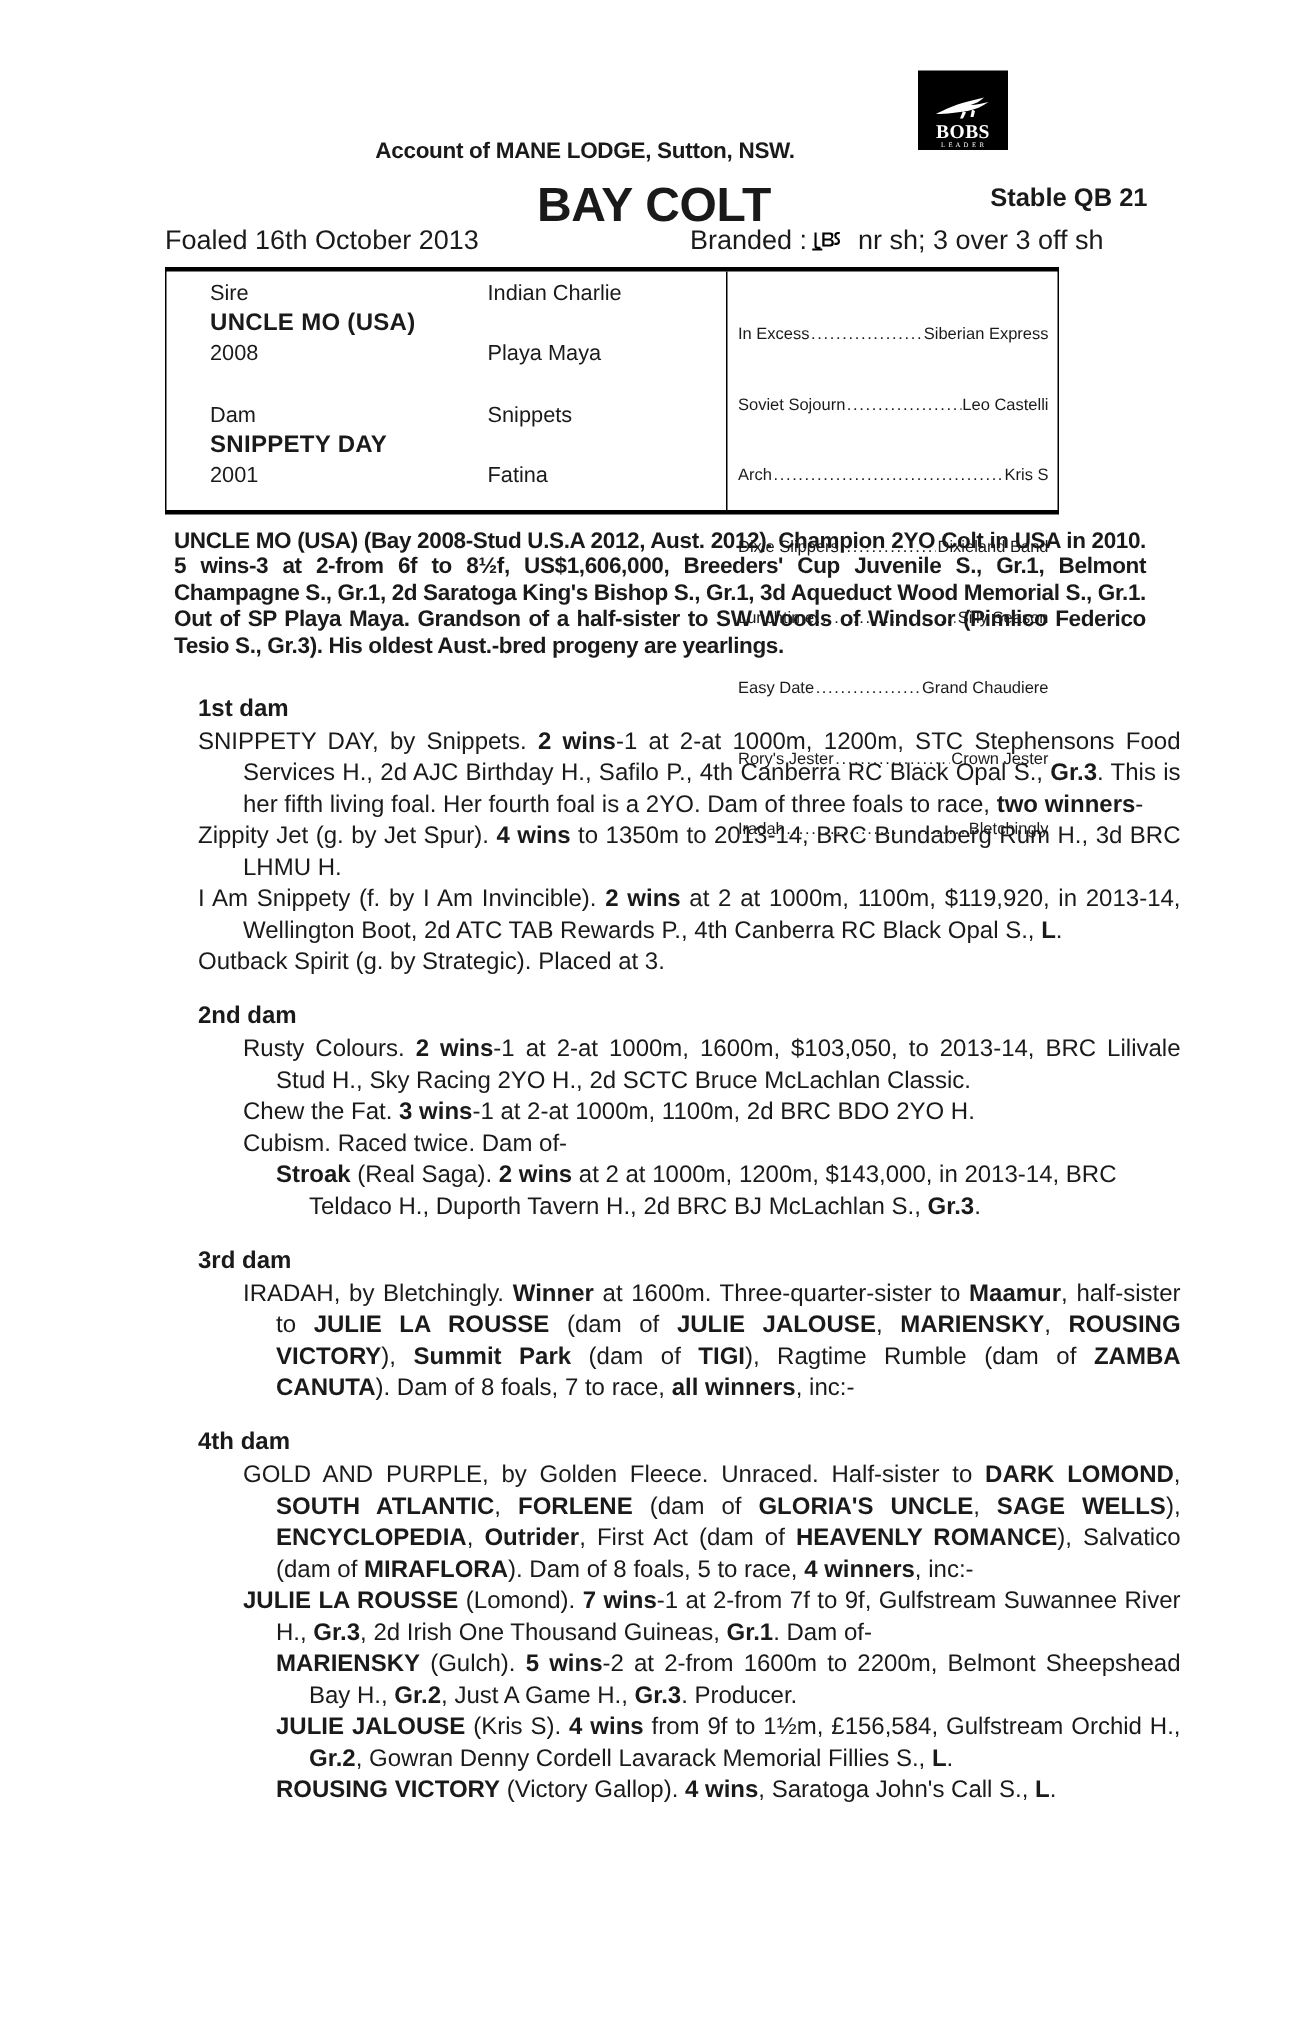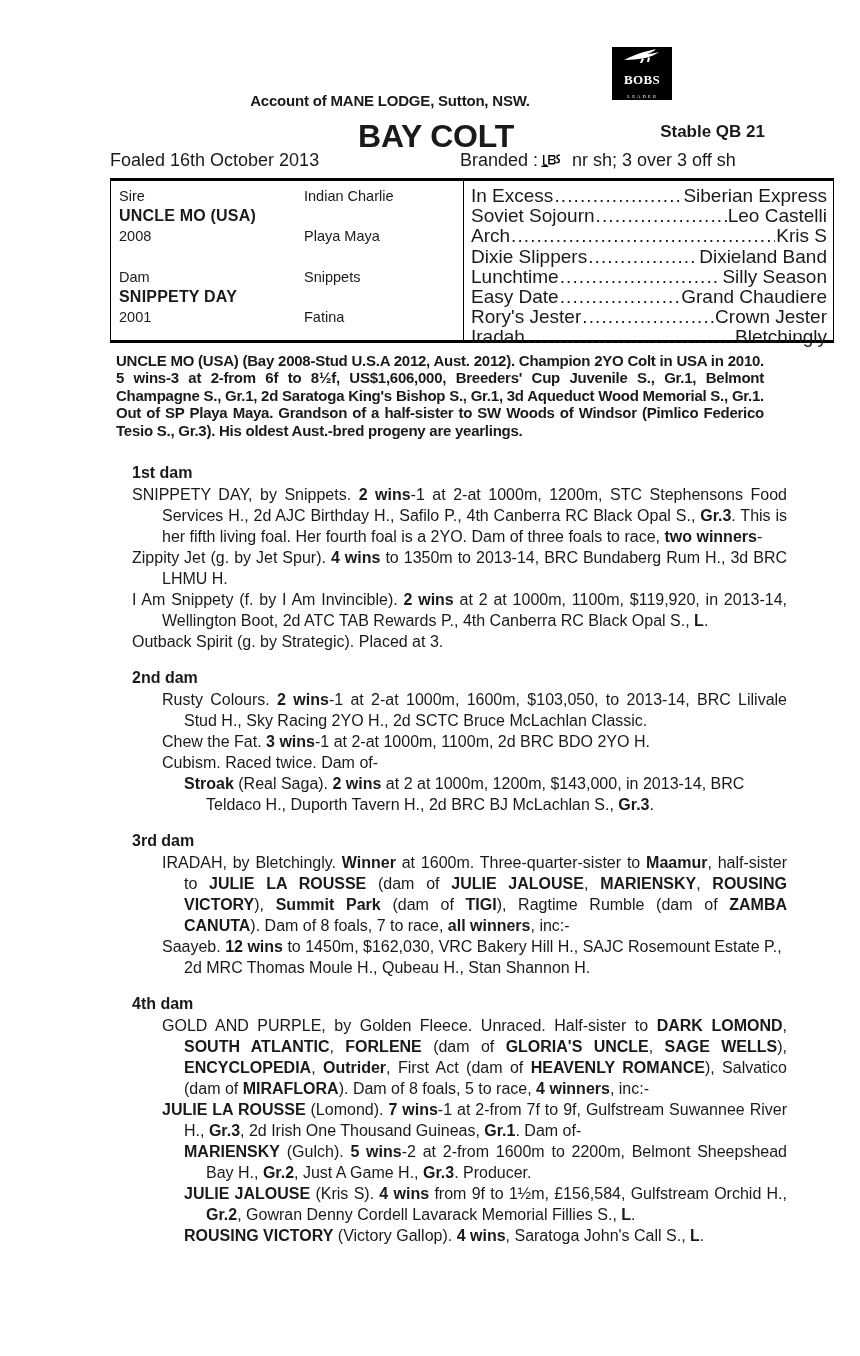--- a/index.html
+++ b/index.html
@@ -22,21 +22,21 @@
 
   
   .logo-box {
     position: absolute;
     left: 612px; top: 47px;
     width: 60px; height: 53px;
     background: #000;
     display: flex;
     flex-direction: column;
     align-items: center;
-    justify-content: space-between;
+    justify-content: flex-end;
   }
   .logo-horse { width: 40px; height: 17px; display:block; }
   .logo-word {
     color: #fff; font-weight: bold;
     font-size: 13px; letter-spacing: 0.3px;
     line-height: 13px; margin-top: 1px;
     font-family: "Liberation Serif", serif;
   }
   .logo-sub {
     color: #fff; font-size: 4.5px;
@@ -88,41 +88,42 @@
     width: 20px; height: 16px;
     vertical-align: -3px;
     margin: 0 2px;
   }
   .brand-desc { position: absolute; left: 462px; top: 0; }
 
   
   .ped {
     position: absolute;
     left: 0; top: 178px;
-    width: 724px; height: 165px;
+    width: 596px; height: 165px;
     border: 1px solid #000;
     border-top-width: 3px;
     border-bottom-width: 3px;
+    padding-left: 21px;
   }
   .ped-inner { position: relative; width: 100%; height: 100%; }
   .ped-divider {
     position: absolute;
     left: 352px; top: 0; bottom: 0;
     width: 1px; background: #000;
   }
   .ped-col1 { position: absolute; left: 8px; top: 5px; width: 180px; }
   .ped-col2 { position: absolute; left: 193px; top: 5px; width: 155px; }
   .ped-col3 { position: absolute; left: 360px; top: 5px; right: 6px; }
   .ped-line { font-size: 14.5px; line-height: 20.2px; white-space: nowrap; }
   .ped-name { font-weight: bold; font-size: 16px; line-height: 20.2px; letter-spacing: 0.2px; }
   .ped-gap { height: 20.2px; }
   .lead-row {
-    font-size: 19px; line-height: 20.2px;
+    font-size: 11px; line-height: 20.2px;
     display: flex; align-items: flex-end;
-    white-space: nowrap; overflow: hidden;
+    white-space: nowrap; overflow: hidden; margin-top: 27px;
   }
   .lead-row .lead-l { flex: none; }
   .lead-row .lead-dots {
     flex: 1 1 auto; min-width: 4px;
     overflow: hidden; white-space: nowrap;
     letter-spacing: 1.1px;
     margin: 0 1px;
   }
   .lead-row .lead-r { flex: none; }
 
@@ -273,21 +274,20 @@
       <div class="dam-block">
         <div class="dam-head">2nd dam</div>
         <div class="ln hang1">Rusty Colours. <b>2 wins</b>-1 at 2-at 1000m, 1600m, $103,050, to 2013-14, BRC Lilivale Stud H., Sky Racing 2YO H., 2d SCTC Bruce McLachlan Classic.</div>
         <div class="ln hang1">Chew the Fat. <b>3 wins</b>-1 at 2-at 1000m, 1100m, 2d BRC BDO 2YO H.</div>
         <div class="ln hang1">Cubism. Raced twice. Dam of-</div>
         <div class="ln hang2 nojust"><b>Stroak</b> (Real Saga). <b>2 wins</b> at 2 at 1000m, 1200m, $143,000, in 2013-14, BRC Teldaco H., Duporth Tavern H., 2d BRC BJ McLachlan S., <b>Gr.3</b>.</div>
       </div>
       <div class="dam-block">
         <div class="dam-head">3rd dam</div>
         <div class="ln hang1">IRADAH, by Bletchingly. <b>Winner</b> at 1600m. Three-quarter-sister to <b>Maamur</b>, half-sister to <b>JULIE LA ROUSSE</b> (dam of <b>JULIE JALOUSE</b>, <b>MARIENSKY</b>, <b>ROUSING VICTORY</b>), <b>Summit Park</b> (dam of <b>TIGI</b>), Ragtime Rumble (dam of <b>ZAMBA CANUTA</b>). Dam of 8 foals, 7 to race, <b>all winners</b>, inc:-</div>
-        <div class="ln hang1 nojust">Saayeb. <b>12 wins</b> to 1450m, $162,030, VRC Bakery Hill H., SAJC Rosemount Estate P., 2d MRC Thomas Moule H., Qubeau H., Stan Shannon H.</div>
       </div>
       <div class="dam-block">
         <div class="dam-head">4th dam</div>
         <div class="ln hang1">GOLD AND PURPLE, by Golden Fleece. Unraced. Half-sister to <b>DARK LOMOND</b>, <b>SOUTH ATLANTIC</b>, <b>FORLENE</b> (dam of <b>GLORIA'S UNCLE</b>, <b>SAGE WELLS</b>), <b>ENCYCLOPEDIA</b>, <b>Outrider</b>, First Act (dam of <b>HEAVENLY ROMANCE</b>), Salvatico (dam of <b>MIRAFLORA</b>). Dam of 8 foals, 5 to race, <b>4 winners</b>, inc:-</div>
         <div class="ln hang1"><b>JULIE LA ROUSSE</b> (Lomond). <b>7 wins</b>-1 at 2-from 7f to 9f, Gulfstream Suwannee River H., <b>Gr.3</b>, 2d Irish One Thousand Guineas, <b>Gr.1</b>. Dam of-</div>
         <div class="ln hang2"><b>MARIENSKY</b> (Gulch). <b>5 wins</b>-2 at 2-from 1600m to 2200m, Belmont Sheepshead Bay H., <b>Gr.2</b>, Just A Game H., <b>Gr.3</b>. Producer.</div>
         <div class="ln hang2"><b>JULIE JALOUSE</b> (Kris S). <b>4 wins</b> from 9f to 1½m, £156,584, Gulfstream Orchid H., <b>Gr.2</b>, Gowran Denny Cordell Lavarack Memorial Fillies S., <b>L</b>.</div>
         <div class="ln hang2 nojust"><b>ROUSING VICTORY</b> (Victory Gallop). <b>4 wins</b>, Saratoga John's Call S., <b>L</b>.</div>
       </div>
     </div>

